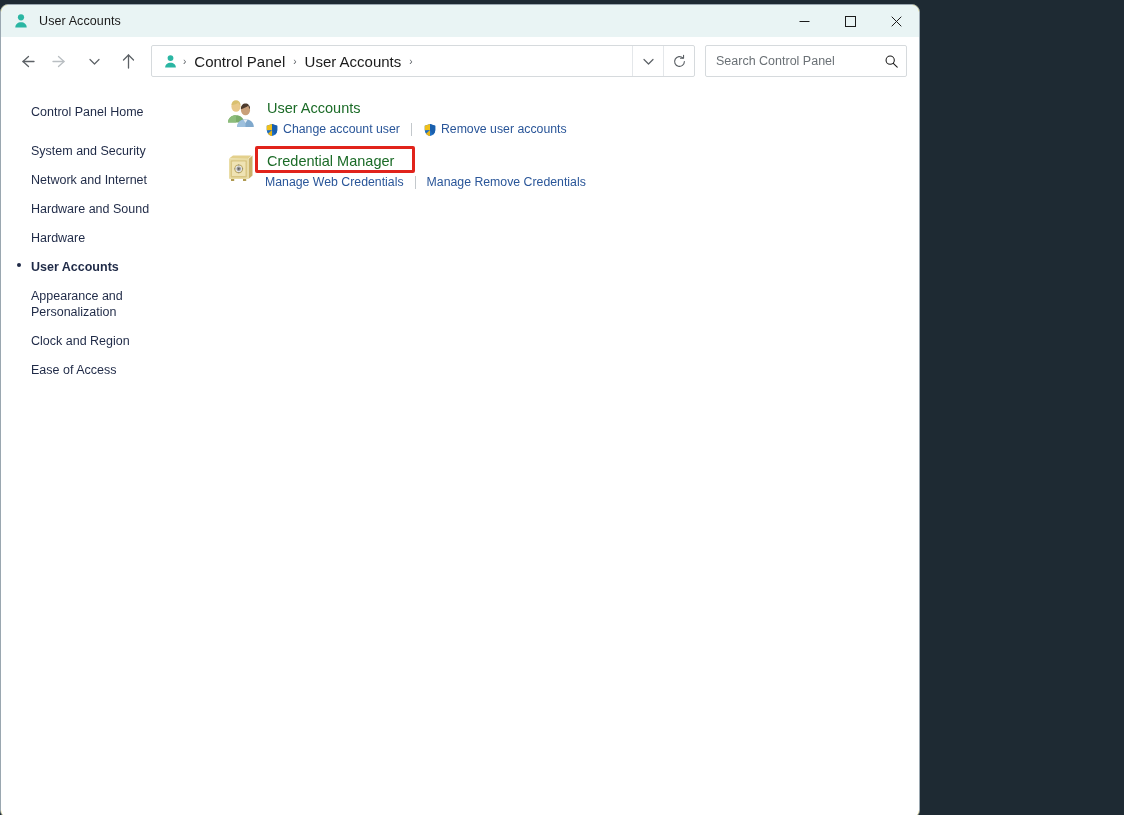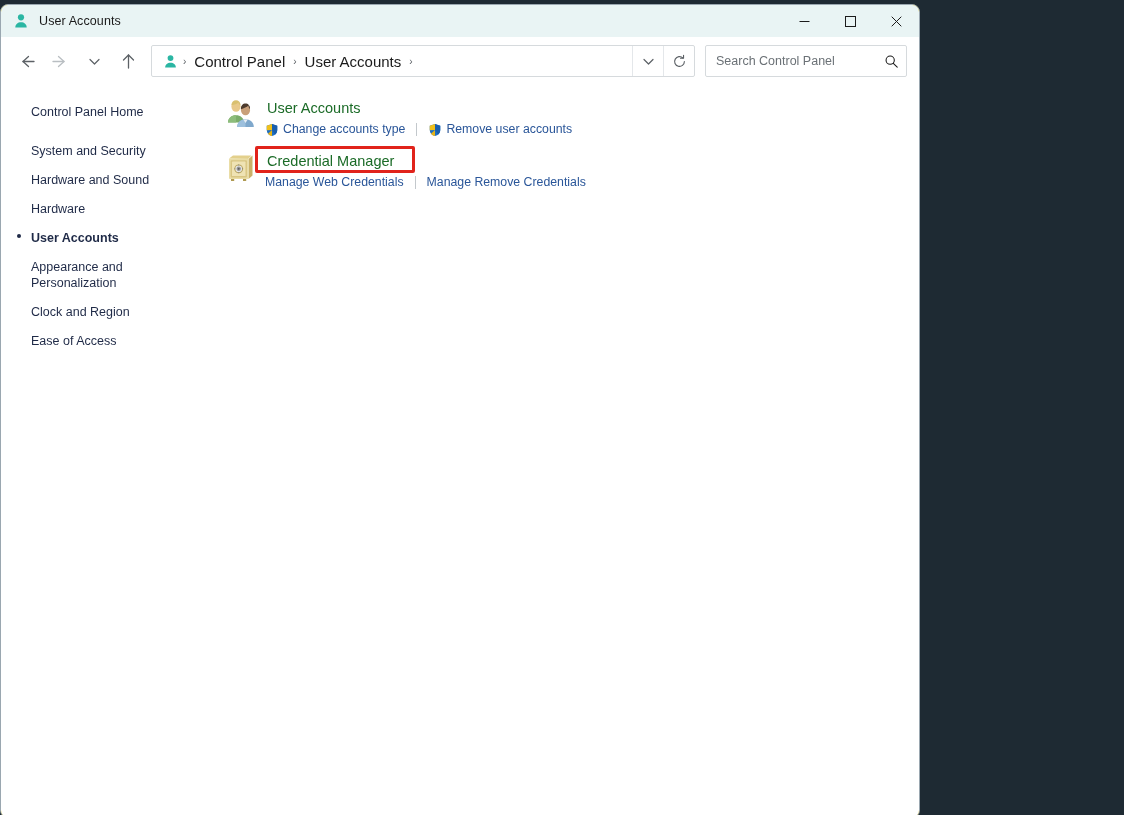--- a/index.html
+++ b/index.html
@@ -357,20 +357,21 @@
       </div>
     </div>
   </div>
 
   <div class="content">
 
     <div class="sidebar">
       <div class="side-link home">Control Panel Home</div>
 
       <div class="side-link">System and Security</div>
+      <div class="side-link">Network and Internet</div>
       <div class="side-link">Hardware and Sound</div>
       <div class="side-link">Hardware</div>
       <div class="side-link current">User Accounts</div>
       <div class="side-link two-line">Appearance and Personalization</div>
       <div class="side-link">Clock and Region</div>
       <div class="side-link">Ease of Access</div>
     </div>
 
     <div class="main">
 
@@ -395,21 +396,21 @@
           <div class="cat-links">
             <span class="cat-link">
               <span class="shield">
                 <svg width="14" height="14" viewBox="0 0 16 16">
                   <path d="M8 1.2L14 3v5.1c0 3.6-2.5 6.1-6 6.8-3.5-.7-6-3.2-6-6.8V3z" fill="#1f6fc4"></path>
                   <path d="M8 1.2L14 3v5.1c0 2.3-1 4.1-2.6 5.3L8 8z" fill="#1a5fad"></path>
                   <path d="M8 1.2V8L2 8.3V3z" fill="#f0c01a"></path>
                   <path d="M8 8v6.9c-1.9-.4-3.5-1.3-4.6-2.7L8 8z" fill="#e8b414"></path>
                 </svg>
               </span>
-              <span>Change accounts type</span>
+              <span>Change account user</span>
             </span>
             <span class="link-sep"></span>
             <span class="cat-link">
               <span class="shield">
                 <svg width="14" height="14" viewBox="0 0 16 16">
                   <path d="M8 1.2L14 3v5.1c0 3.6-2.5 6.1-6 6.8-3.5-.7-6-3.2-6-6.8V3z" fill="#1f6fc4"></path>
                   <path d="M8 1.2L14 3v5.1c0 2.3-1 4.1-2.6 5.3L8 8z" fill="#1a5fad"></path>
                   <path d="M8 1.2V8L2 8.3V3z" fill="#f0c01a"></path>
                   <path d="M8 8v6.9c-1.9-.4-3.5-1.3-4.6-2.7L8 8z" fill="#e8b414"></path>
                 </svg>

